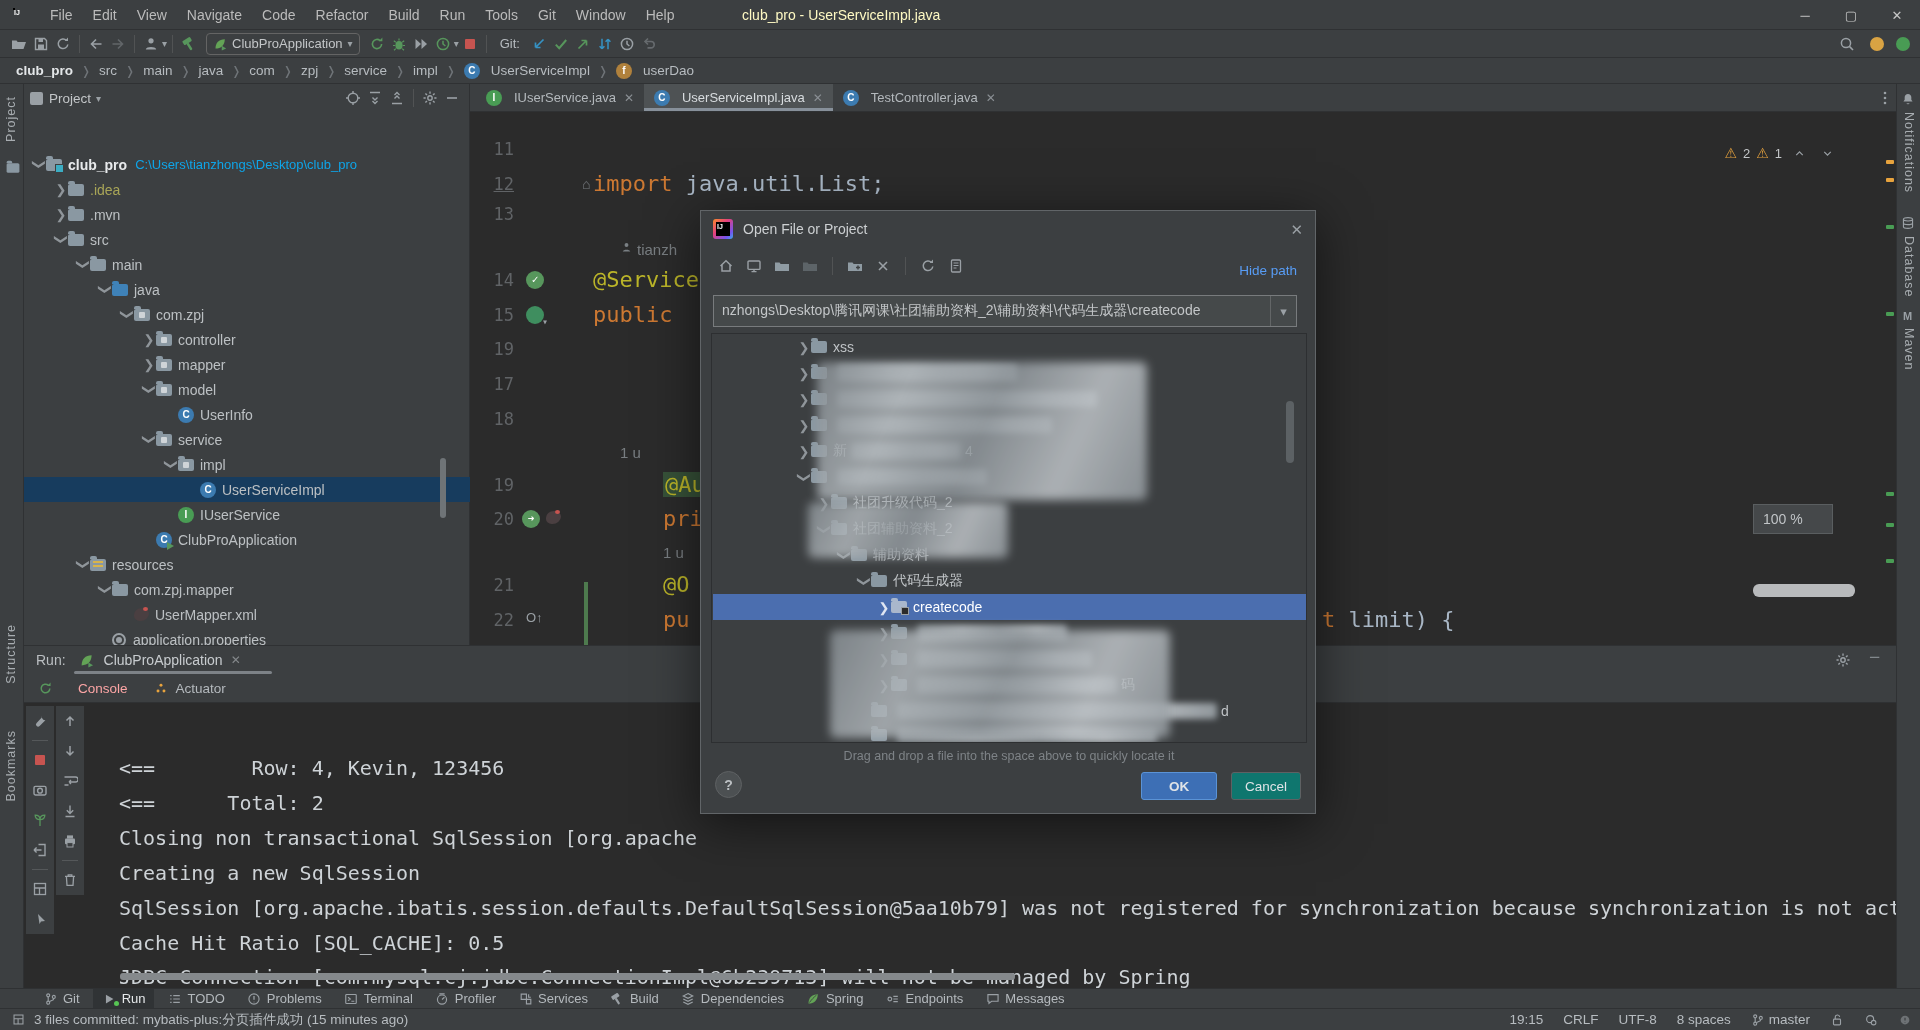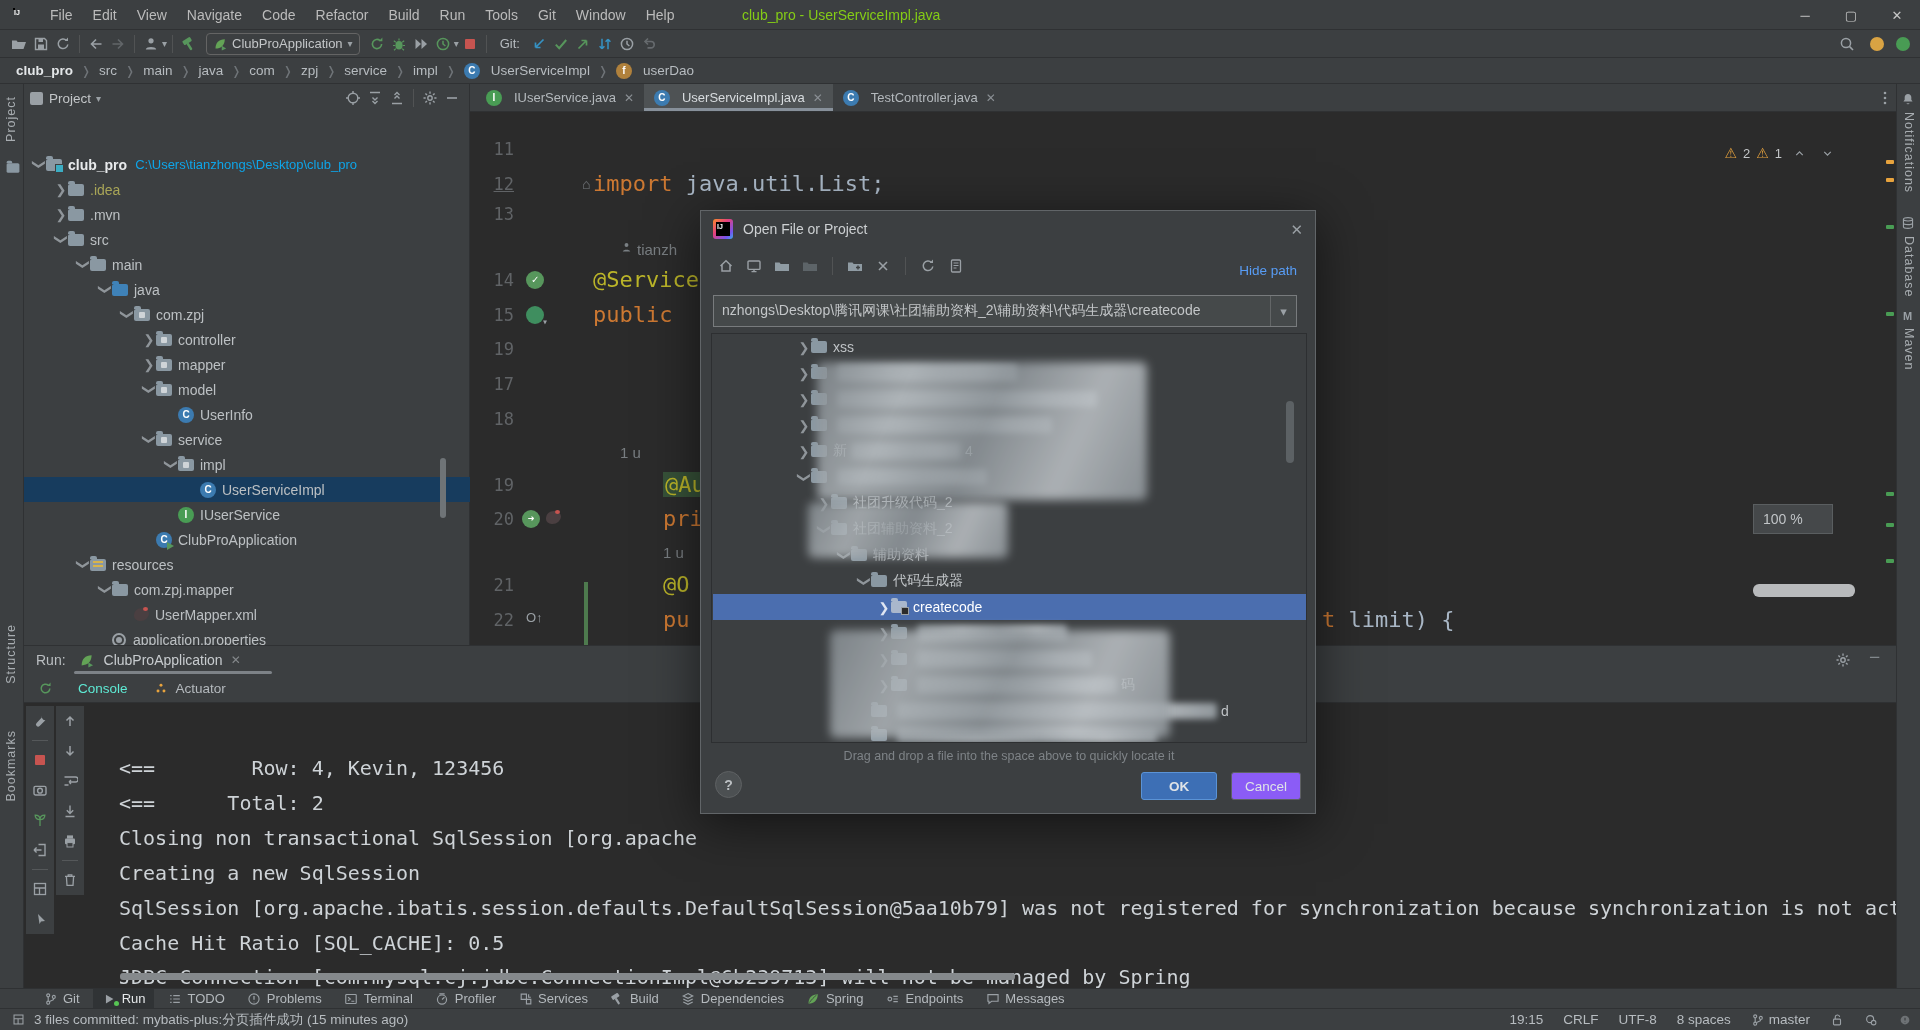--- a/index.html
+++ b/index.html
@@ -10,21 +10,21 @@
   .abs { position:absolute; }
   .row { display:flex; align-items:center; }
   .ib { display:inline-flex; align-items:center; justify-content:center; width:22px; height:22px; }
   .ib svg { display:block; }
   .vsep { width:1px; height:18px; background:#515354; margin:0 5px; }
 
   
   #titlebar { left:0; top:0; width:1920px; height:30px; background:#3c3f41; border-bottom:1px solid #2f3133; }
   #menubar { position:absolute; left:40px; top:0; height:30px; }
   .menu-item { padding:0 10px; font-size:14px; color:#bbbbbb; line-height:30px; cursor:default; }
-  #win-title { position:absolute; left:742px; top:0; line-height:30px; color:#84cc16; font-size:14px; }
+  #win-title { position:absolute; left:742px; top:0; line-height:30px; color:#fef9c3; font-size:14px; }
   #win-controls { position:absolute; right:0; top:0; height:30px; display:flex; }
   .wbtn { width:46px; height:30px; display:flex; align-items:center; justify-content:center; color:#c7c7c7; font-size:13px; }
 
   #toolbar { left:0; top:30px; width:1920px; height:28px; background:#3c3f41; border-bottom:1px solid #2f3133; padding-left:8px; }
   #run-combo { height:22px; border:1px solid #646464; border-radius:4px; padding:0 6px; display:flex; align-items:center; gap:5px; margin:0 6px; color:#c3c6c8; }
   .dd { color:#9aa0a5; font-size:10px; }
   #toolbar-right { position:absolute; right:10px; top:30px; height:28px; display:flex; align-items:center; gap:12px; }
   .badge { width:14px; height:14px; border-radius:50%; display:inline-block; }
 
   #breadcrumbs { left:0; top:58px; width:1920px; height:26px; background:#3c3f41; border-bottom:1px solid #2f3133; padding-left:14px; }
@@ -114,21 +114,21 @@
   .drow.sel { background:#4B6EAF; color:#ffffff; }
   .blurblk { height:16px; border-radius:3px; filter:blur(3px); opacity:.9;
     background:linear-gradient(90deg,#8f969b,#b6bcc0 30%,#99a0a5 55%,#c2c7cb 80%,#9aa1a6); }
   .blob { position:absolute; filter:blur(5px); opacity:.85; border-radius:6px;
     background:linear-gradient(115deg,#878e93,#b0b6ba 25%,#8f969b 50%,#bfc4c8 75%,#959ca1); }
   #dlg-scroll { position:absolute; left:585px; top:190px; width:8px; height:62px; background:#5c6164; border-radius:4px; }
   #dlg-hint { position:absolute; left:0; top:538px; width:616px; text-align:center; font-size:12.5px; color:#7e8387; }
   #dlg-help { position:absolute; left:14px; top:560px; width:27px; height:27px; border-radius:50%; background:#4c5052; border:1px solid #5e6163; color:#bcc0c3; display:flex; align-items:center; justify-content:center; font-size:14px; font-weight:bold; }
   .btn { position:absolute; top:561px; height:28px; border-radius:3px; font-size:13.5px; display:flex; align-items:center; justify-content:center; color:#dfe3e6; }
   #btn-ok { left:440px; width:76px; background:#3d6fb5; border:1px solid #5b93d6; font-weight:bold; }
-  #btn-cancel { left:530px; width:70px; background:#8b5cf6; border:1px solid #5e6163; }
+  #btn-cancel { left:530px; width:70px; background:#0f766e; border:1px solid #5e6163; }
 
   
   #bottom-bar { left:0; top:988px; width:1920px; height:20px; background:#3c3f41; border-top:1px solid #2f3133; display:flex; align-items:center; padding-left:34px; gap:4px; }
   .bbtn { display:flex; align-items:center; gap:5px; font-size:13px; color:#b4b9bd; padding:0 9px; height:20px; }
   .bbtn.sel { background:#303335; color:#e4e7e9; position:relative; }
   .bbtn.sel::after { content:""; position:absolute; left:21px; bottom:3px; width:5px; height:5px; border-radius:50%; background:#57c454; }
   .bbtn .ib { width:15px; height:15px; } .bbtn svg { width:14px; height:14px; }
   #status-bar { left:0; top:1008px; width:1920px; height:22px; background:#3c3f41; border-top:1px solid #2f3133; display:flex; align-items:center; padding:0 10px; }
   #status-left { display:flex; align-items:center; gap:8px; font-size:13.5px; color:#b7bcc0; }
   #status-right { position:absolute; right:8px; display:flex; align-items:center; gap:20px; font-size:13.5px; color:#b7bcc0; }
@@ -620,21 +620,21 @@
         </span>
       <span class="abs" style="left:1846px;top:3px;color:#9aa0a5;">─</span>
     </div>
     <div id="run-tabs">
         <span class="ib" style="margin-left:10px;">
           <svg viewBox="0 0 16 16" width="15" height="15">
             <path d="M12.6 8a4.6 4.6 0 1 1-1.5-3.4" fill="none" stroke="#57965C" stroke-width="1.6"></path>
             <path d="M13.4 1.6v3.6H9.8z" fill="#57965C"></path>
           </svg>
         </span>
-        <span style="display:flex;align-items:center;gap:4px;margin-left:22px;font-size:13.5px;color:#5eead4;">Console</span>
+        <span style="display:flex;align-items:center;gap:4px;margin-left:22px;font-size:13.5px;color:#fca5a5;">Console</span>
         <span style="display:flex;align-items:center;gap:4px;margin-left:22px;font-size:13.5px;color:#b4b9bd;"><span class="ib">
             <svg viewBox="0 0 16 16" width="14" height="14">
               <g fill="#E8A33D">
                 <circle cx="4.6" cy="11.4" r="1.7"></circle>
                 <circle cx="11.4" cy="11.4" r="1.7"></circle>
                 <circle cx="8" cy="4.8" r="1.7"></circle>
               </g>
             </svg>
           </span>Actuator</span>
       </div>

